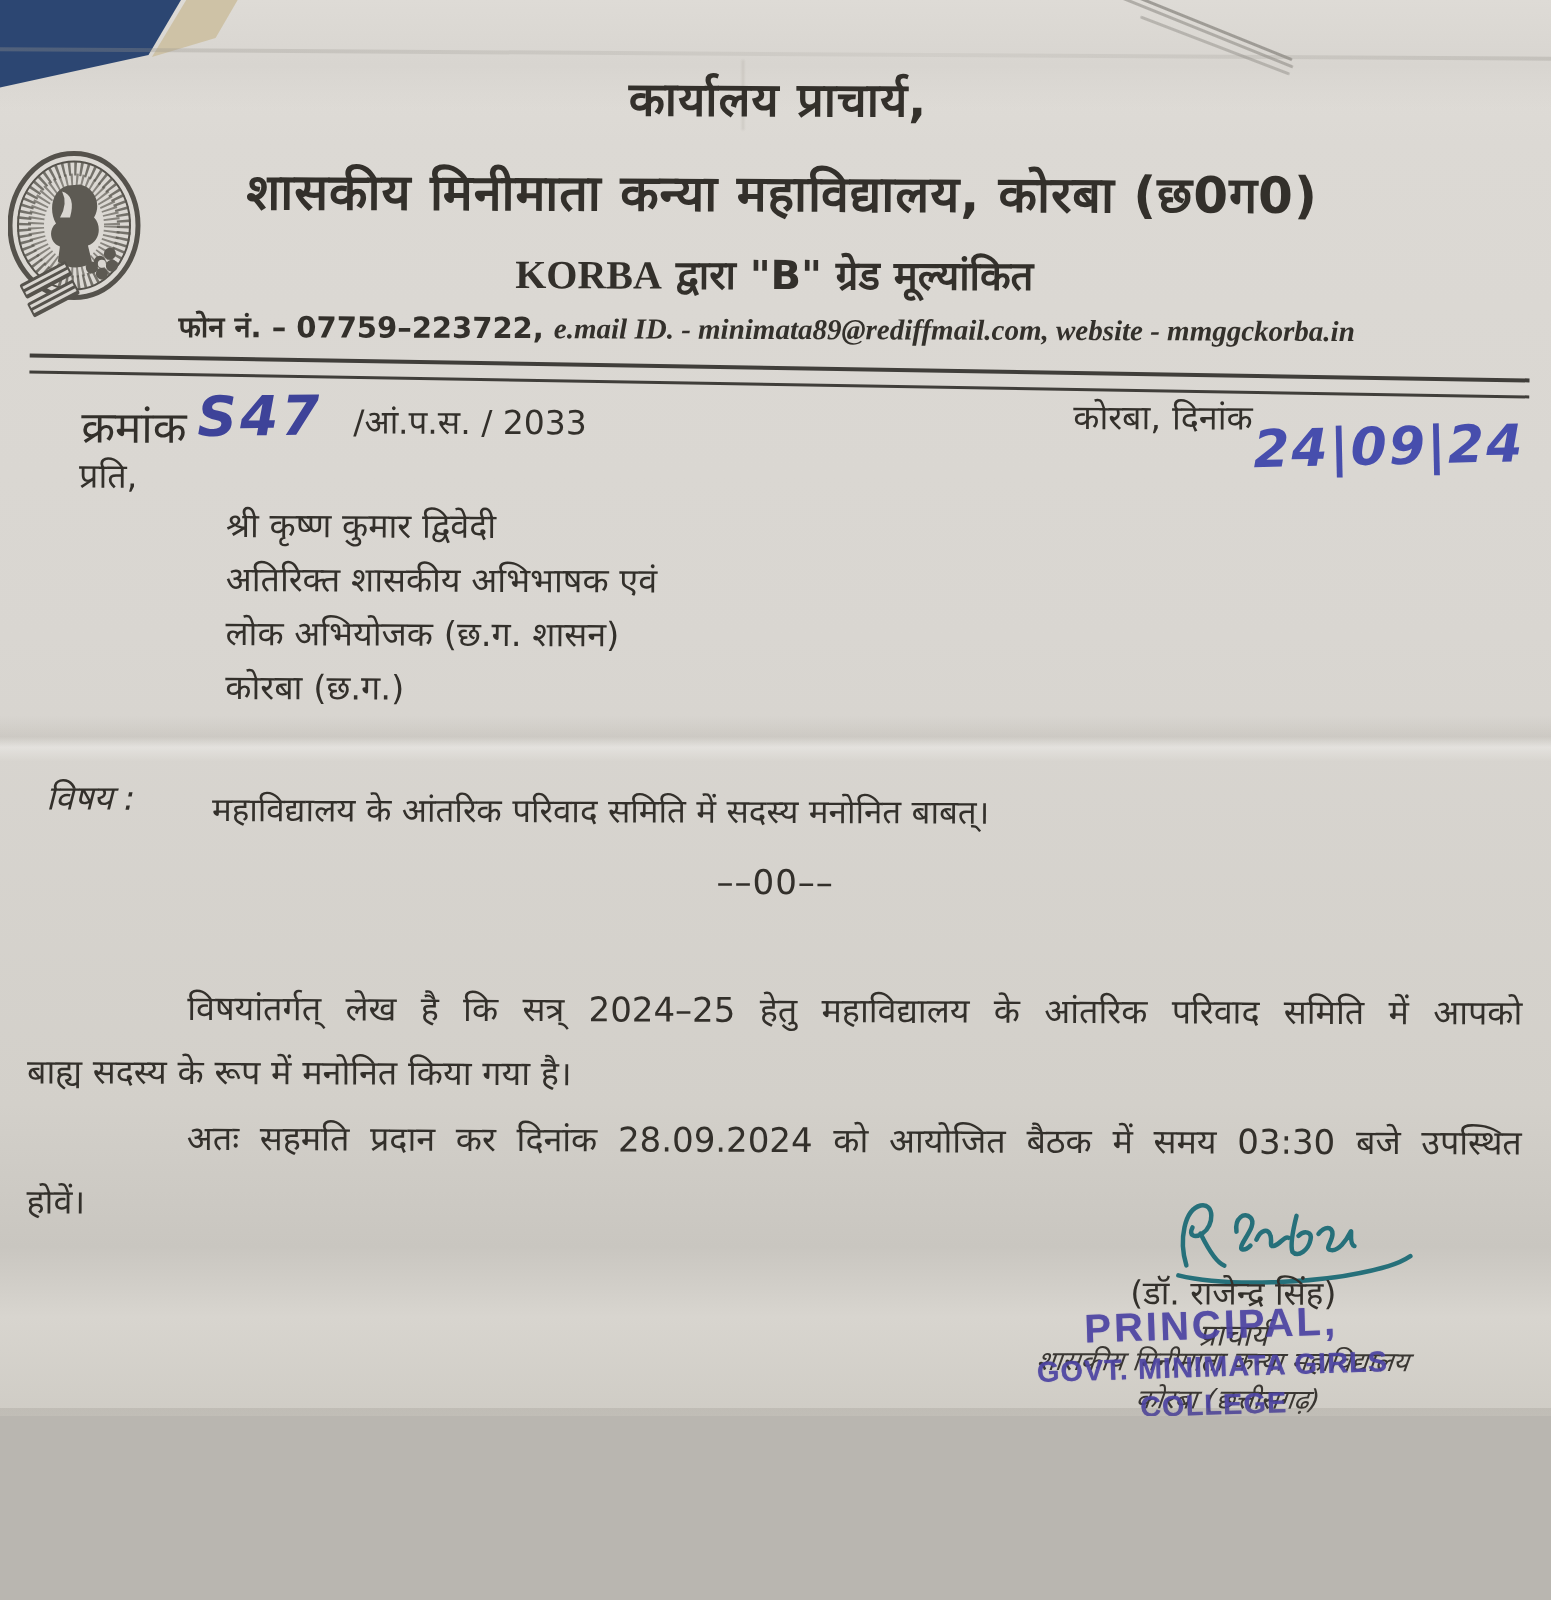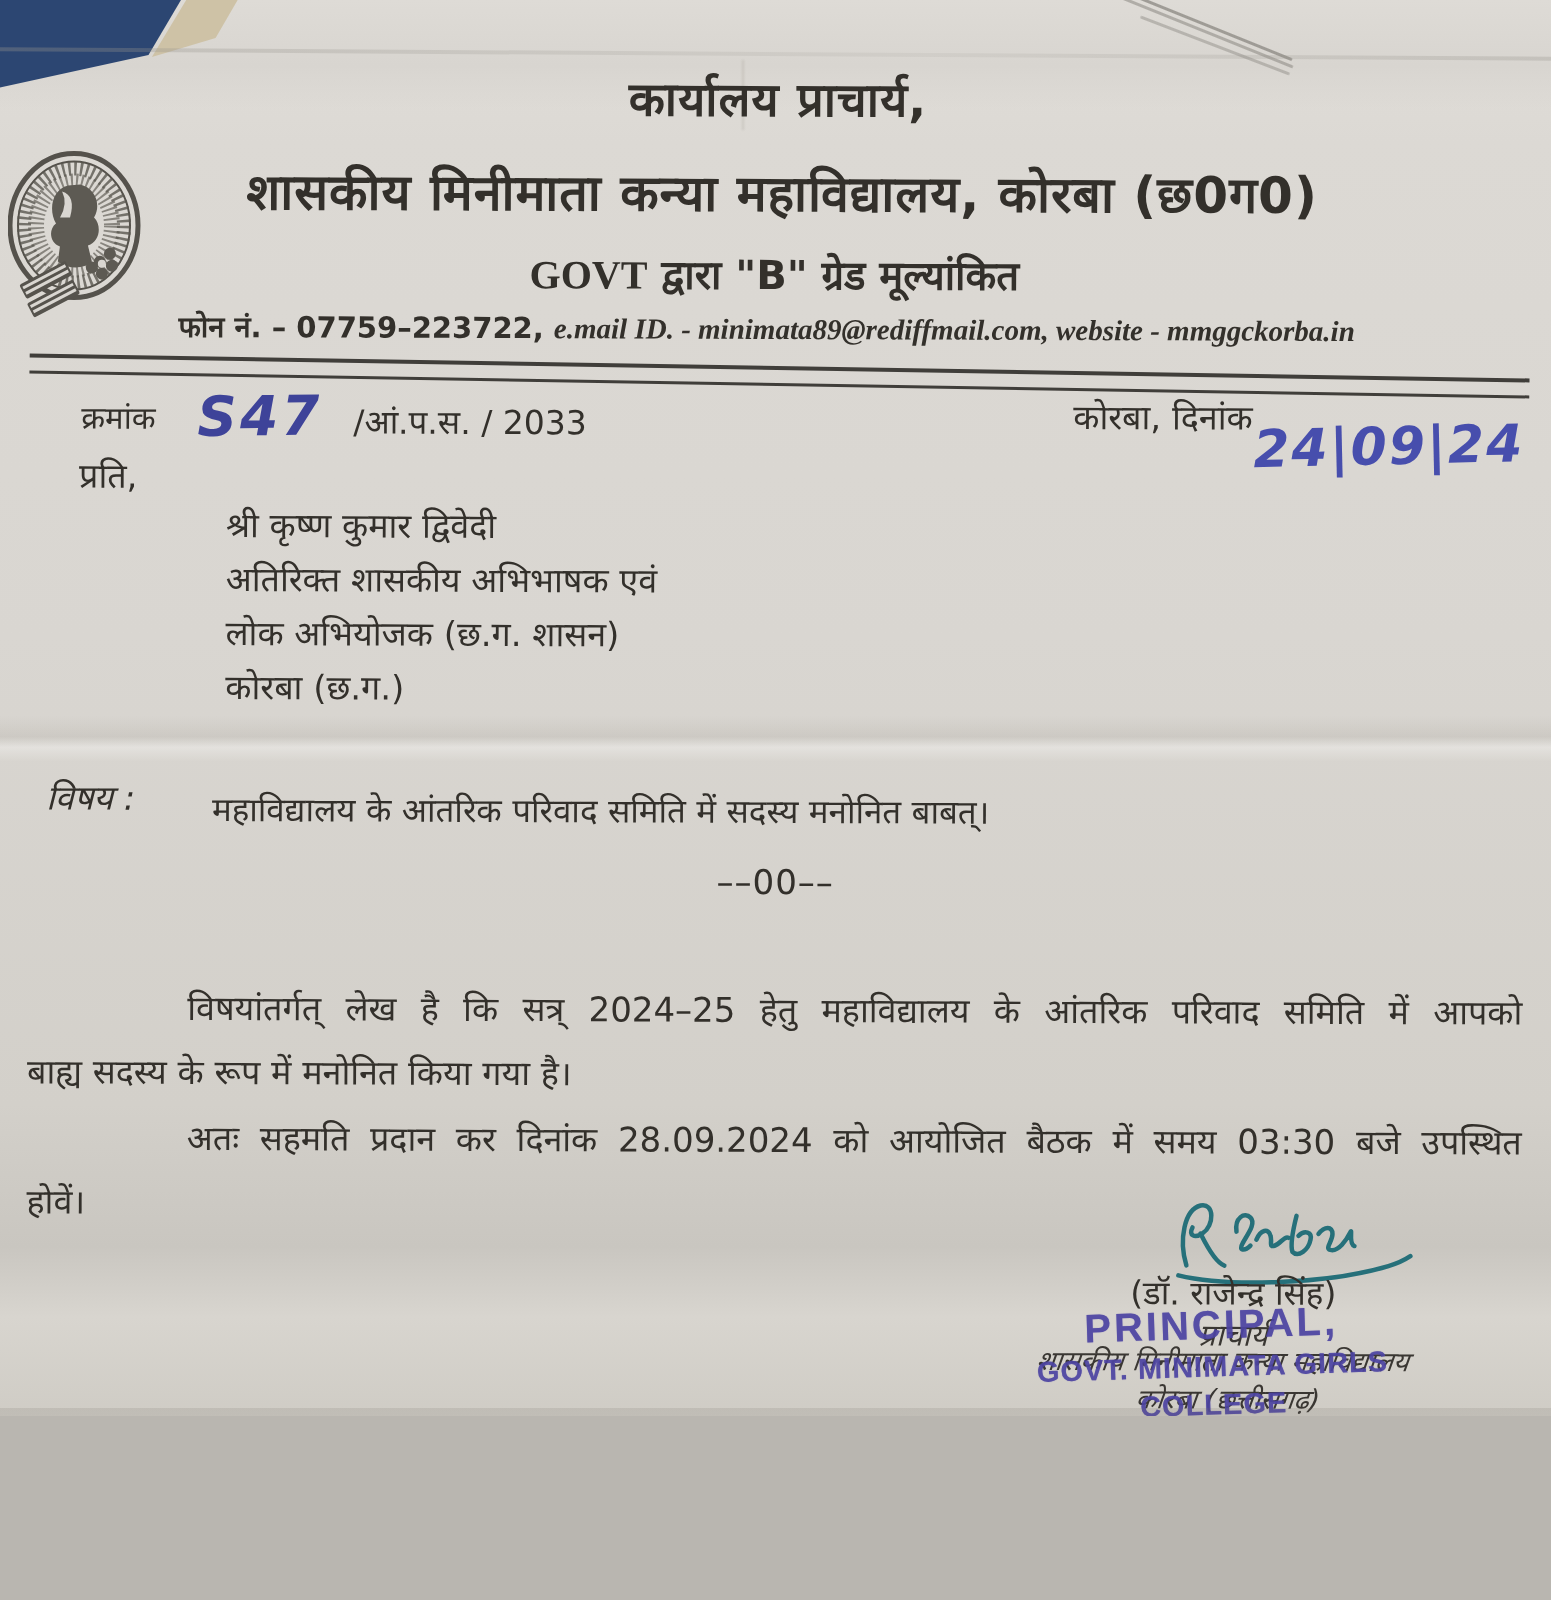--- a/index.html
+++ b/index.html
@@ -40,21 +40,21 @@
   .center{text-align:center;}
   .dev{font-family:"DejaVu Sans",sans-serif;}
   .office-line{left:0;top:66px;width:1551px;font-size:47px;font-weight:700;letter-spacing:1px;}
   .college-line{left:60px;top:158px;width:1440px;font-size:50px;font-weight:700;letter-spacing:1px;}
   .naac-line{left:0;top:246px;width:1545px;font-size:40px;font-weight:700;}
   .naac-latin{font-family:"Liberation Serif",serif;font-weight:700;}
   .contact-line{left:0;top:308px;width:1530px;font-size:29px;font-weight:700;}
   .contact-latin{font-family:"Liberation Serif",serif;font-style:italic;font-weight:700;}
   .double-rule{left:28px;top:366px;width:1500px;height:13px;
     border-top:4px solid #403e3a;border-bottom:3px solid #403e3a;transform:rotate(.75deg);}
-  .ref-label{left:80px;top:398px;font-size:31px;}
+  .ref-label{left:80px;top:398px;font-size:44px;}
   .ref-hand{left:196px;top:386px;font-size:55px;color:#3e4399;font-style:italic;font-weight:700;
     transform:rotate(-1deg);letter-spacing:3px;}
   .ref-suffix{left:352px;top:400px;font-size:33px;}
   .place-date{left:1072px;top:392px;font-size:34px;}
   .date-hand{left:1252px;top:414px;font-size:52px;color:#474ead;font-style:italic;font-weight:700;
     transform:rotate(-1.5deg);letter-spacing:2px;}
   .prati{left:78px;top:454px;font-size:34px;}
   .addr{left:225px;top:500px;width:760px;font-size:34px;line-height:54px;}
   .subj-label{left:46px;top:776px;font-size:34px;font-style:italic;}
   .subj-text{left:212px;top:788px;width:1200px;font-size:33px;}
@@ -117,21 +117,21 @@
           <circle cx="104" cy="132" r="6"></circle>
         <circle cx="94" cy="140" r="6"></circle>
           <circle cx="84" cy="134" r="6"></circle>
           <circle cx="94" cy="130" r="4" fill="#d9d6d1"></circle>
       </g>
     </svg>
 
     <div class="abs office-line center dev">कार्यालय प्राचार्य,</div>
     <div class="abs college-line center dev">शासकीय मिनीमाता कन्या महाविद्यालय, कोरबा (छ0ग0)</div>
     <div class="abs naac-line center dev">
-      <span class="naac-latin">GOVT</span><span> द्वारा "B" ग्रेड मूल्यांकित</span>
+      <span class="naac-latin">KORBA</span><span> द्वारा "B" ग्रेड मूल्यांकित</span>
     </div>
     <div class="abs contact-line center">
       <span class="dev">फोन नं. – 07759–223722, </span><span class="contact-latin">e.mail ID. - minimata89@rediffmail.com, website - mmggckorba.in</span>
     </div>
     <div class="abs double-rule"></div>
 
     <div class="abs ref-label dev">क्रमांक</div>
     <div class="abs ref-hand">S47</div>
     <div class="abs ref-suffix dev">/आं.प.स. / 2033</div>
     <div class="abs place-date dev">कोरबा, दिनांक</div>

